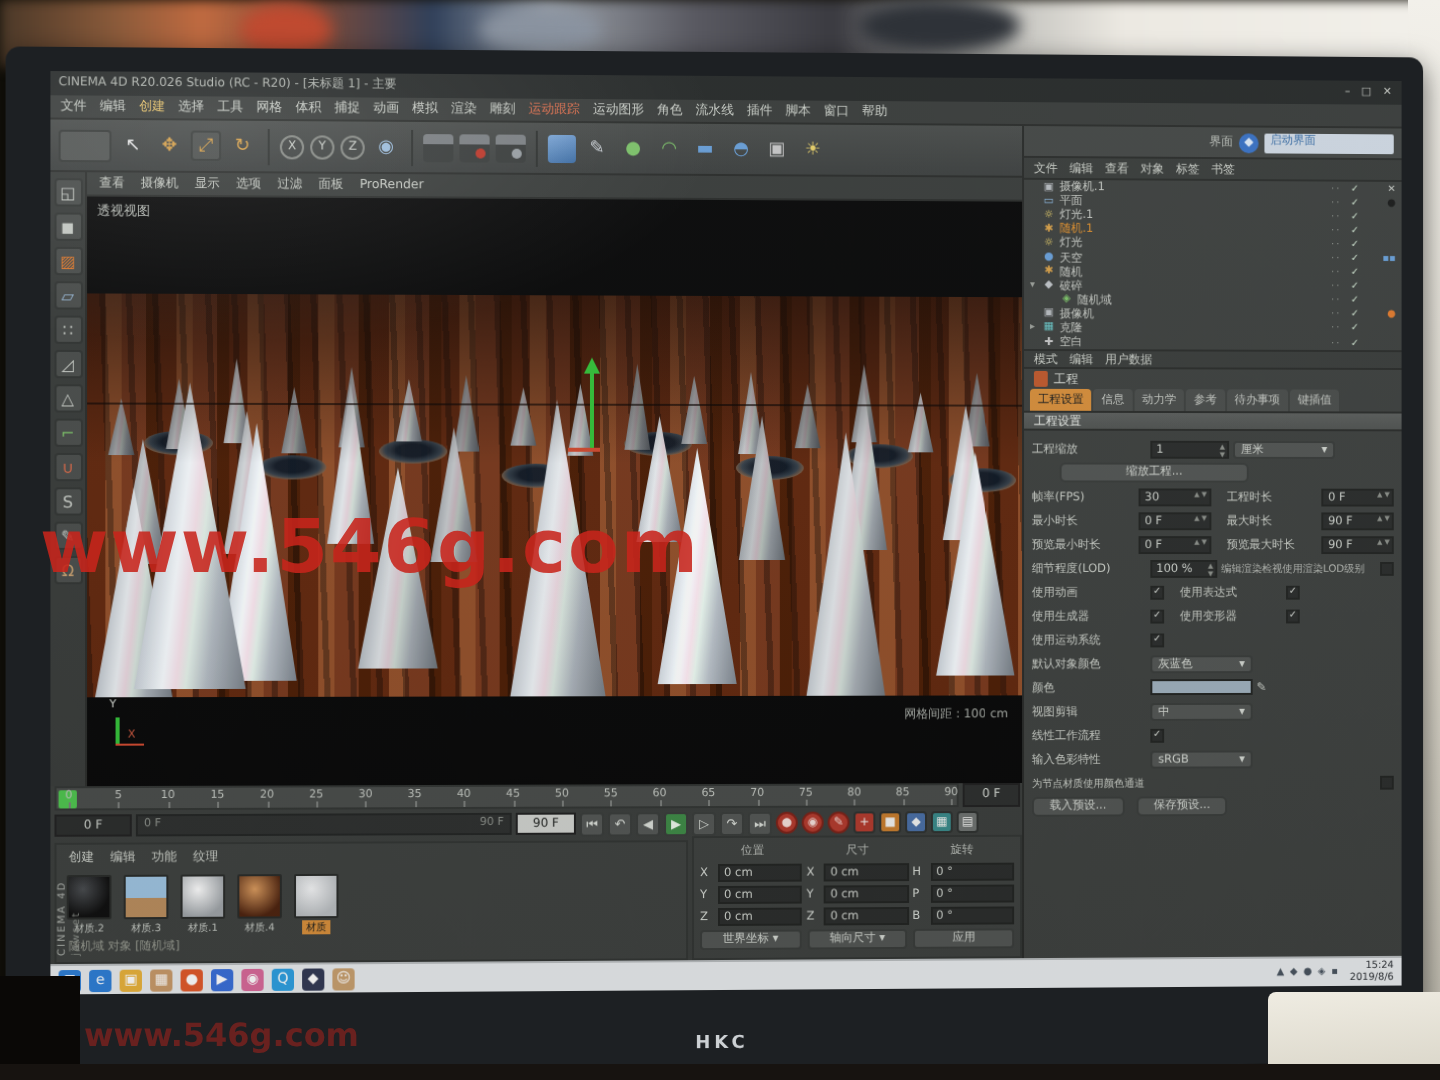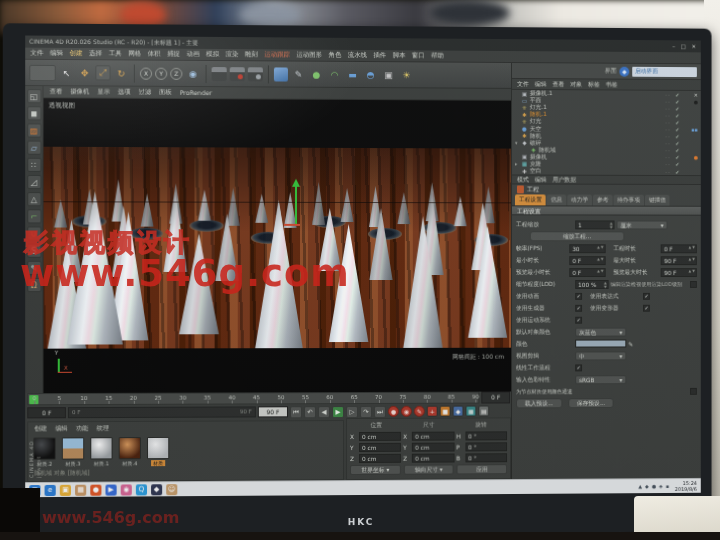--- a/index.html
+++ b/index.html
@@ -734,16 +734,15 @@
 
       <div id="glare"></div>
     </div>
     <div id="brand">HKC</div>
   </div>
 
   <div id="desk-left"></div>
   <div id="desk-right"></div>
   <div id="desk-bottom"></div>
 
-  <div class="wm" id="wm-cn">影视视频设计</div>
   <div class="wm" id="wm-site">www.546g.com</div>
   <div class="wm" id="wm-bottom">www.546g.com</div>
 </div>
 
 </body></html>

